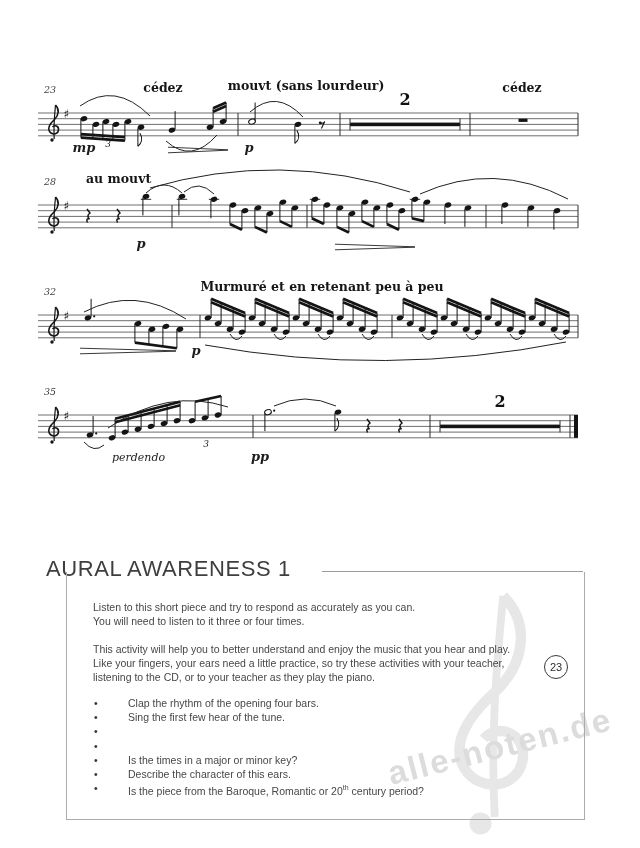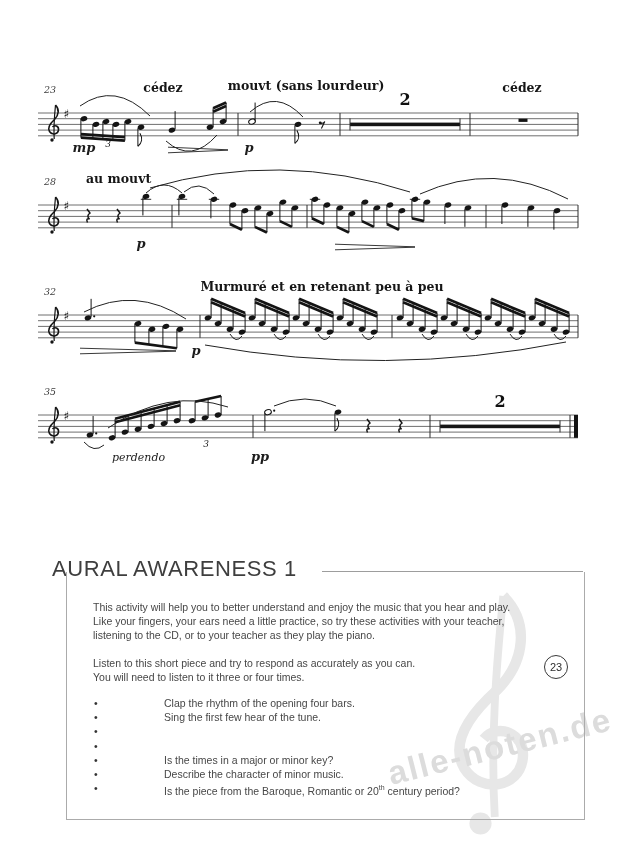--- a/index.html
+++ b/index.html
@@ -24,32 +24,32 @@
   .rest{fill:none;stroke:#141414;stroke-width:1.5}
   .r8l{stroke:#141414;stroke-width:1.1;fill:none}
   .sharp{font:12px "DejaVu Sans",sans-serif;fill:#141414;text-anchor:middle}
   .mnum{font:italic 9.5px "DejaVu Serif","Liberation Serif",serif;fill:#3c3c3c}
   .mark{font:bold 12.5px "DejaVu Serif","Liberation Serif",serif;fill:#161616}
   .dyn{font:italic bold 13px "DejaVu Serif","Liberation Serif",serif;fill:#1d1d1d}
   .ital{font:italic 11px "DejaVu Serif","Liberation Serif",serif;fill:#1d1d1d}
   .big{font:bold 16px "DejaVu Serif","Liberation Serif",serif;fill:#101010}
   .trip{font:italic 9px "DejaVu Serif","Liberation Serif",serif;fill:#1d1d1d}
   
-  #title{position:absolute;left:52px;top:556px;z-index:3;font-size:22px;letter-spacing:.6px;
+  #title{position:absolute;left:46px;top:556px;z-index:3;font-size:22px;letter-spacing:.6px;
          color:#3e3e3e;}
   #rule{position:absolute;left:322px;top:571px;width:261px;height:0;border-top:1px solid #9d9d9d;z-index:3;}
   #panel{position:absolute;left:66px;top:572px;width:517px;height:247px;z-index:3;
          border-left:1px solid #ababab;border-right:1px solid #ababab;border-bottom:1px solid #ababab;}
   #paras{position:absolute;left:93px;top:600px;width:470px;z-index:4;color:#474747;font-size:10.5px;}
   .para{margin-bottom:14px;}
   .pline{line-height:14px;white-space:nowrap;}
   #questions{position:absolute;left:94px;top:696px;width:470px;z-index:4;color:#474747;font-size:10.5px;}
   .q{display:flex;line-height:14.2px;}
   .qdot{width:34px;color:#333;}
-  .qt{white-space:nowrap;margin-left:36px;}
+  .qt{white-space:nowrap;}
   .qt sup{font-size:7px;}
   #badge{position:absolute;left:544px;top:655px;width:22px;height:22px;z-index:4;
          border:1.2px solid #3a3a3a;border-radius:50%;text-align:center;line-height:22px;
          font-size:11px;color:#2e2e2e;background:transparent;}
 </style>
 </head>
 <body>
 
 <div id="page">
 
@@ -393,28 +393,28 @@
         <line x1="560" y1="420.4" x2="560" y2="432.4" class="bl"></line>
         <text x="500" y="407" class="big" text-anchor="middle">2</text>
       </g>
     </svg>
 
   <div id="title">AURAL AWARENESS 1</div>
   <div id="rule"></div>
   <div id="panel"></div>
   <div id="paras">
       <div class="para">
+        <div class="pline">Listen to this short piece and try to respond as accurately as you can.</div>
+        <div class="pline">You will need to listen to it three or four times.</div>
+      </div>
+      <div class="para">
         <div class="pline">This activity will help you to better understand and enjoy the music that you hear and play.</div>
         <div class="pline">Like your fingers, your ears need a little practice, so try these activities with your teacher,</div>
         <div class="pline">listening to the CD, or to your teacher as they play the piano.</div>
       </div>
-      <div class="para">
-        <div class="pline">Listen to this short piece and try to respond as accurately as you can.</div>
-        <div class="pline">You will need to listen to it three or four times.</div>
-      </div>
     </div>
   <div id="questions">
       <div class="q">
         <span class="qdot">•</span>
         <span class="qt">Clap the rhythm of the opening four bars.</span>
       </div>
       <div class="q">
         <span class="qdot">•</span>
         <span class="qt">Sing the first few hear of the tune.</span>
       </div>
@@ -423,21 +423,21 @@
       </div>
       <div class="q">
         <span class="qdot">•</span>
       </div>
       <div class="q">
         <span class="qdot">•</span>
         <span class="qt">Is the times in a major or minor key?</span>
       </div>
       <div class="q">
         <span class="qdot">•</span>
-        <span class="qt">Describe the character of minor music.</span>
+        <span class="qt">Describe the character of this ears.</span>
       </div>
       <div class="q">
         <span class="qdot">•</span>
         <span class="qt">Is the piece from the Baroque, Romantic or 20<sup>th</sup> century period?</span>
       </div>
     </div>
   <div id="badge">23</div>
 
 </div>
 

